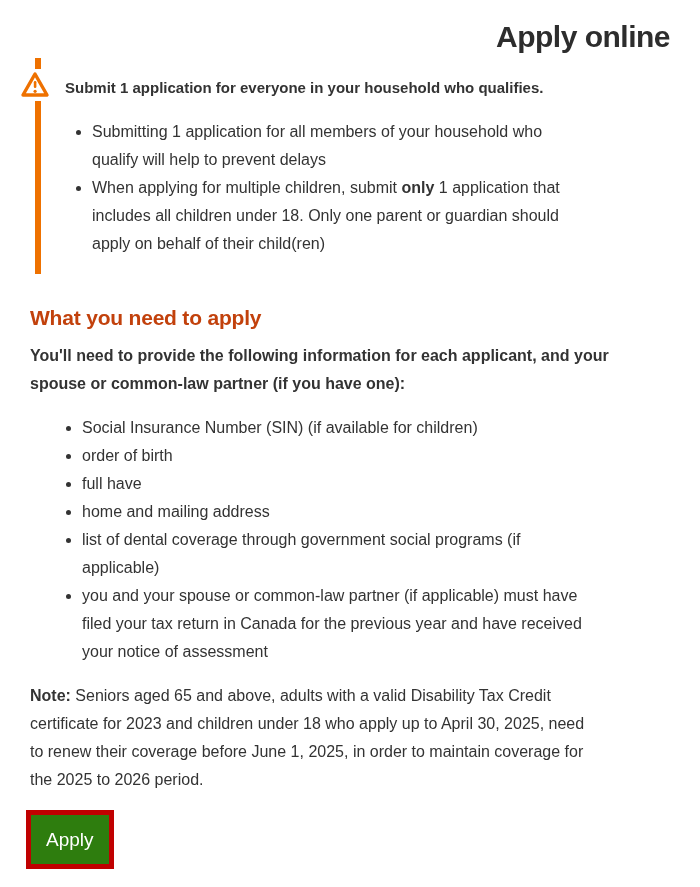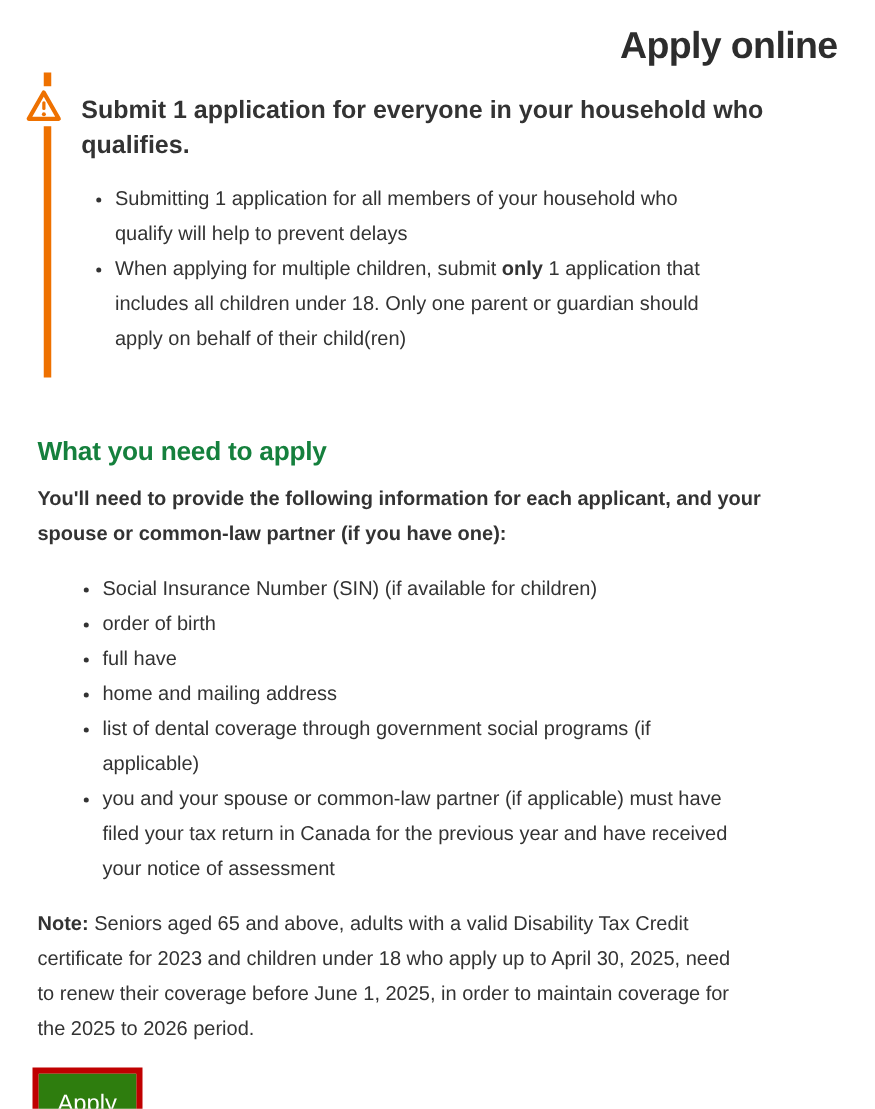--- a/index.html
+++ b/index.html
@@ -42,38 +42,38 @@
     top: 11px;
     width: 34px;
     height: 32px;
     background: #ffffff;
     display: flex;
     align-items: center;
     justify-content: center;
   }
   .warning-intro {
     font-weight: 700;
-    font-size: 20px;
+    font-size: 15px;
     line-height: 28px;
   }
   .warning ul {
     margin-top: 16px;
     padding-left: 27px;
   }
   li {
     font-size: 16px;
     line-height: 28px;
   }
   .pre { white-space: pre-line; }
   b, strong { font-weight: 700; }
   .section-heading {
     font-size: 21px;
     font-weight: 700;
-    color: #15803d;
-    margin-top: 48px;
+    color: #c2410c;
+    margin-top: 32px;
     margin-bottom: 12px;
     letter-spacing: -0.2px;
   }
   p.body-text {
     font-size: 16px;
     line-height: 28px;
     margin-bottom: 16px;
     font-weight: bold;
   }
   ul.requirements {

